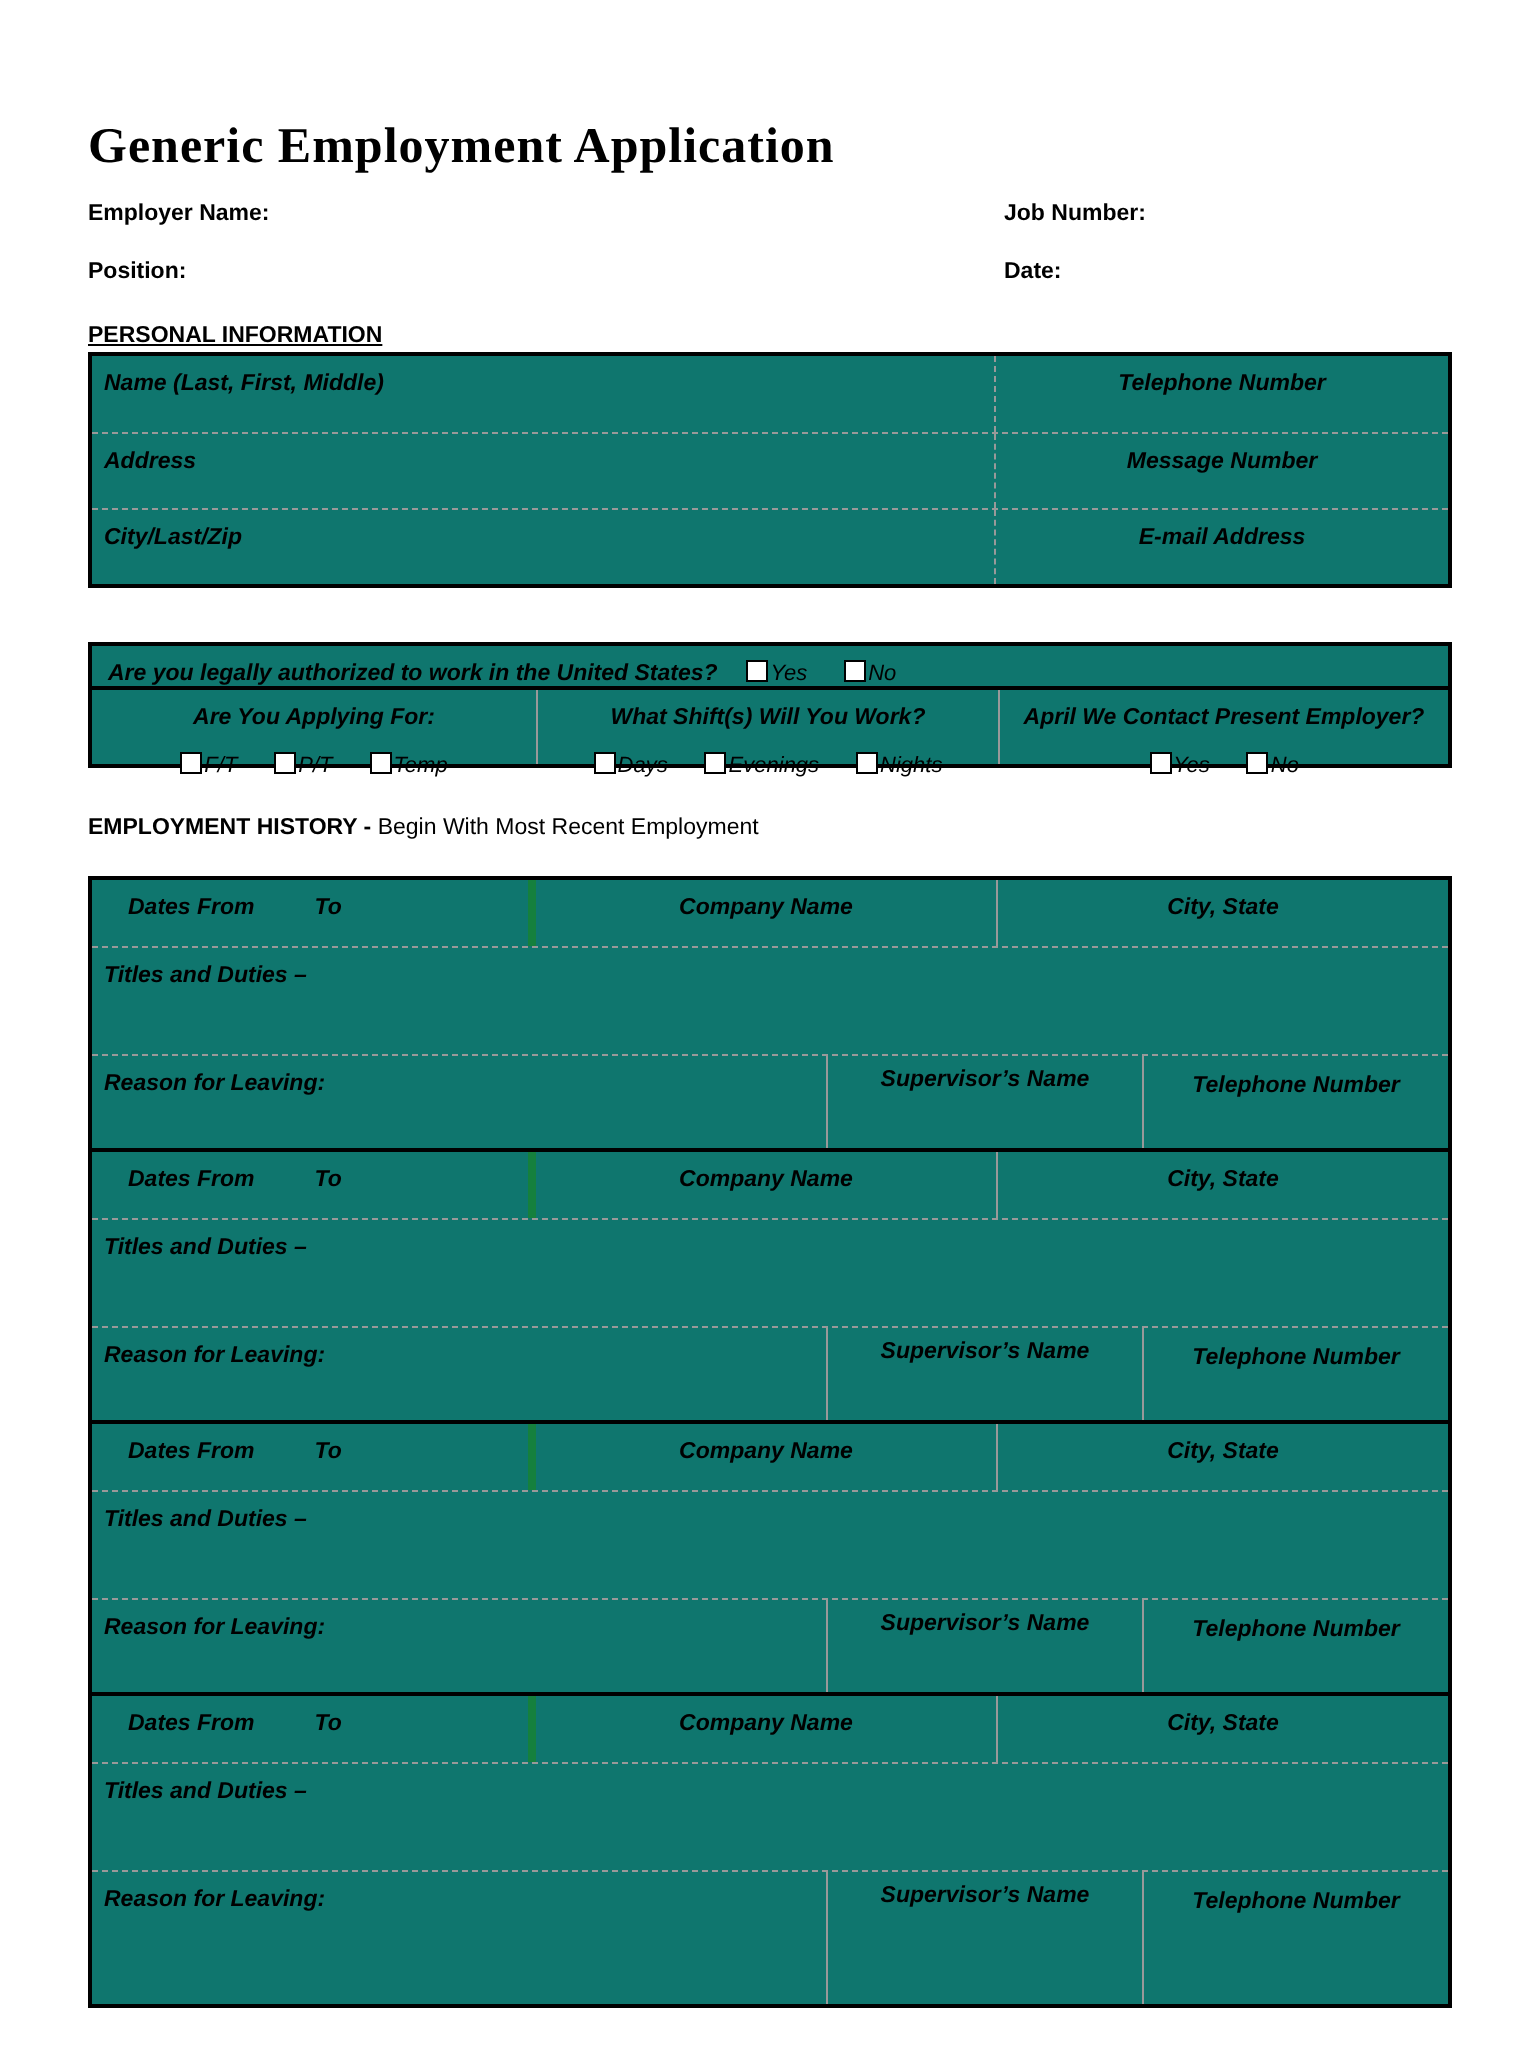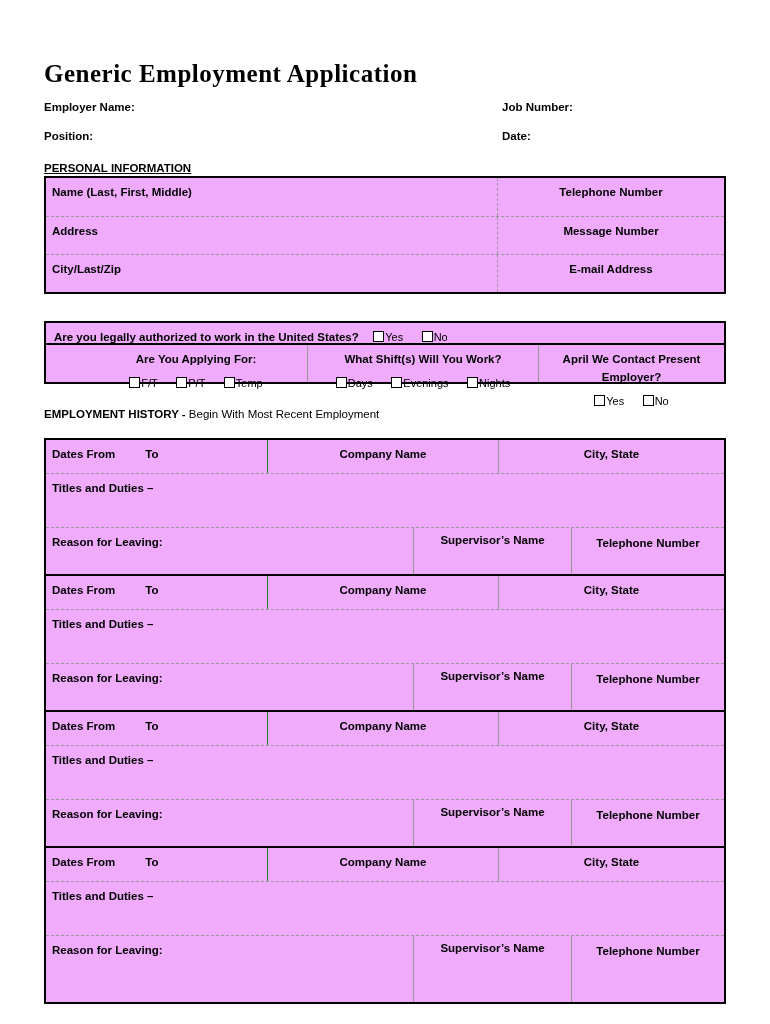--- a/index.html
+++ b/index.html
@@ -18,52 +18,52 @@
 
   .lbl { font-weight:bold; font-size:11.5px; line-height:13px; }
 
   .meta { margin-top:13px; }
   .meta-row { position:relative; height:29px; }
   .meta-row .m-left  { position:absolute; left:0;    top:0; }
   .meta-row .m-right { position:absolute; left:458px; top:0; }
 
   .section-title { font-size:11.5px; font-weight:bold; margin-top:3px; margin-bottom:2px;text-decoration:underline; }
 
-  .box { border:2px solid #000; box-sizing:border-box; background:#f0abfc; }
+  .box { border:2px solid #000; box-sizing:border-box; background:#0f766e;font-style:italic; }
 
   
   .personal .p-row { display:flex; height:38px; box-sizing:border-box; }
   .personal .p-row + .p-row { border-top:1px dashed #999; }
   .personal .p-left  { flex:0 0 452px; border-right:1px dashed #999; padding:4px 6px; box-sizing:border-box; }
   .personal .p-right { flex:1; text-align:center; padding:4px 6px; box-sizing:border-box; }
 
   
   .auth { margin-top:27px; }
   .auth-q { height:22px; box-sizing:border-box; padding:4px 8px 0 8px; border-bottom:2px solid #000; white-space:nowrap; }
   .auth-cols { display:flex; height:37px; }
   .auth-col { box-sizing:border-box; text-align:center; padding-top:4px; }
-  .auth-col.a1 { flex:0 0 222px;margin-left:39px; }
+  .auth-col.a1 { flex:0 0 222px; }
   .auth-col.a2 { flex:0 0 231px; }
   .auth-col.a3 { flex:1; }
   .auth-col + .auth-col { border-left:1px solid #999; }
   .opts { margin-top:6px; }
 
   .cb-item { display:inline-block; white-space:nowrap; }
   .cb-item + .cb-item { margin-left:14px; }
   .q-opts { margin-left:10px; }
   .cb { display:inline-block; width:9px; height:9px; border:1.5px solid #000; vertical-align:-1px; margin-right:1px; background:#fff; }
   .cb-lbl { font-size:11px; font-weight:normal; }
 
   
   .emp-head { margin-top:24px; margin-bottom:18px; font-size:11.5px; }
   .emp-head .bold { font-weight:bold; }
   .e-row { box-sizing:border-box; }
   .e-top { display:flex; height:34px; border-bottom:1px dashed #999; }
   .e-cell { box-sizing:border-box; }
-  .c1 { flex:0 0 222px; border-right:1px solid #15803d; padding:4px 6px; }
+  .c1 { flex:0 0 222px; border-right:4px solid #15803d; padding:4px 18px; }
   .c1 .to { margin-left:30px; }
   .c2 { flex:0 0 231px; border-right:1px solid #999; }
   .c3 { flex:1; }
   .center { text-align:center; padding-top:4px; }
   .e-mid { height:54px; border-bottom:1px dashed #999; padding:4px 6px; }
   .e-bot { display:flex; height:46px; }
   .r1 { flex:0 0 368px; border-right:1px solid #999; padding:4px 6px; }
   .r2 { flex:0 0 158px; border-right:1px solid #999; text-align:center; padding-top:2px; }
   .r3 { flex:1; text-align:center; padding-top:5px; }
   .emp-block + .emp-block { border-top:2.5px solid #000; }

